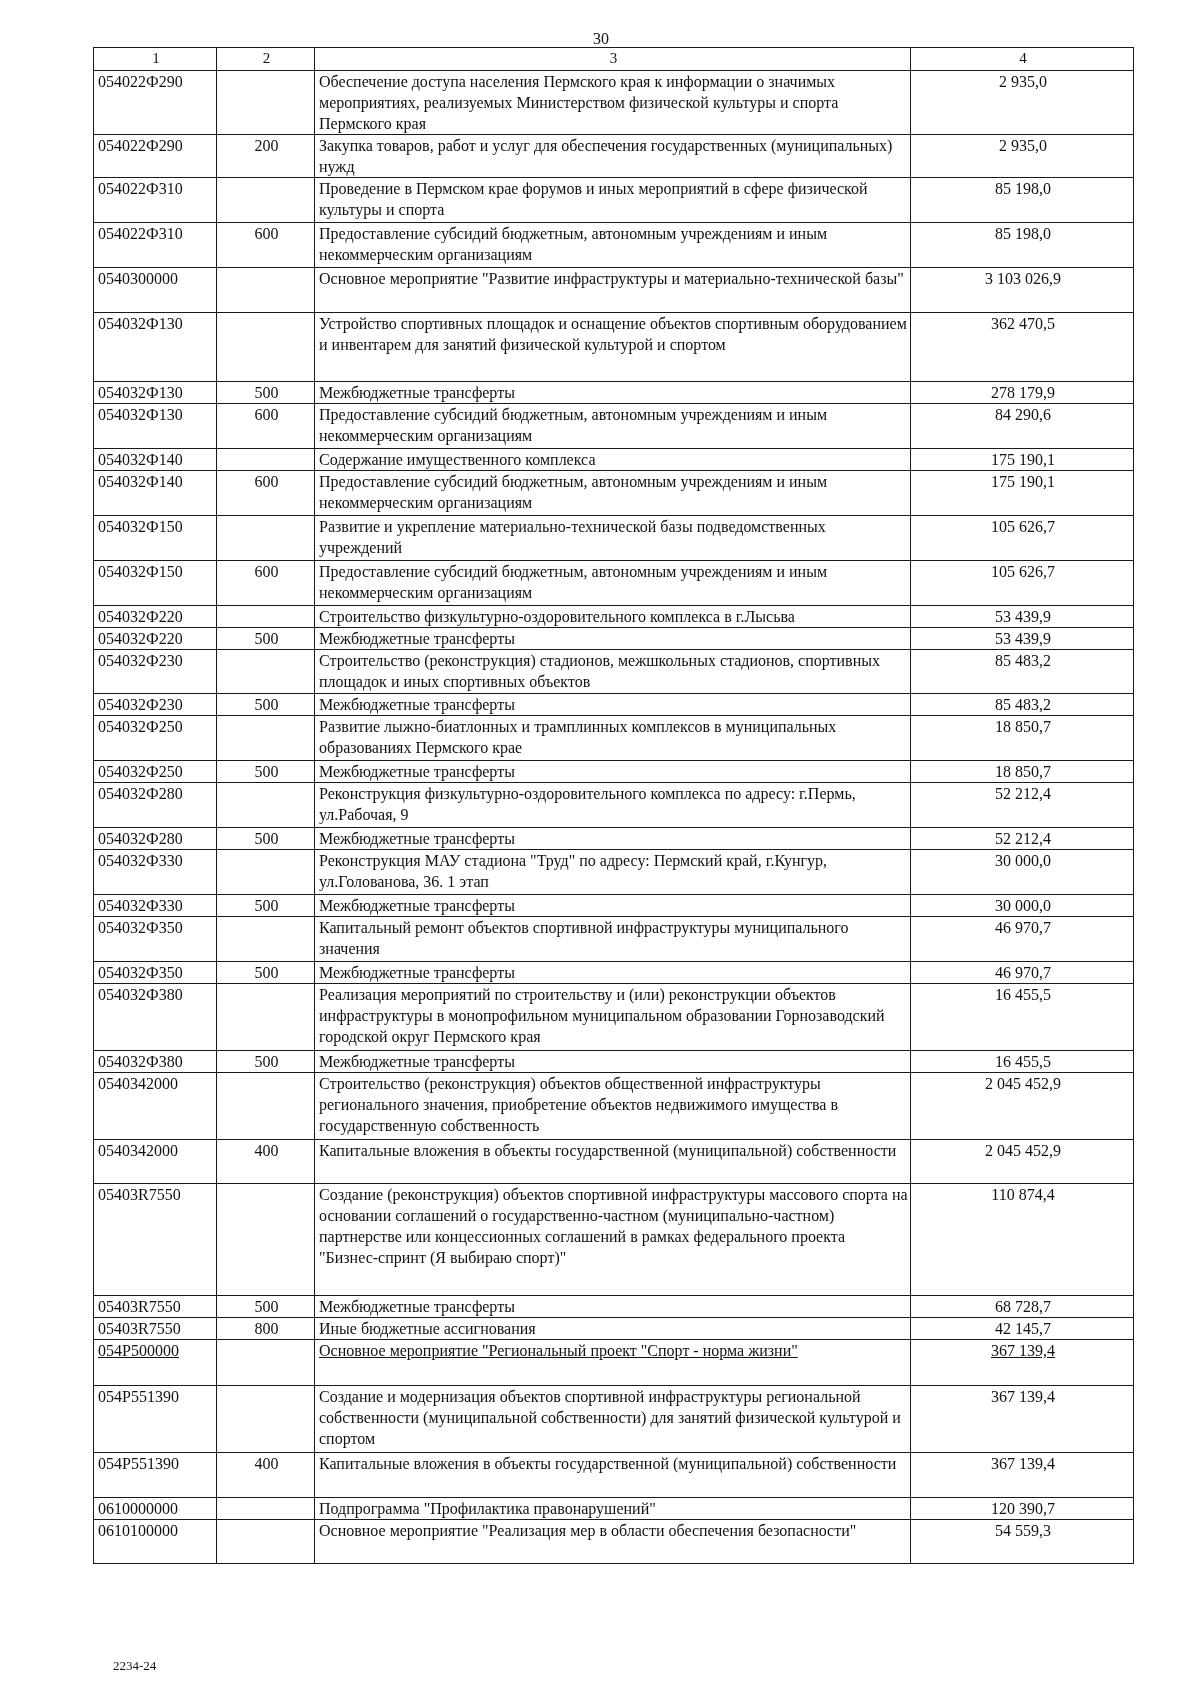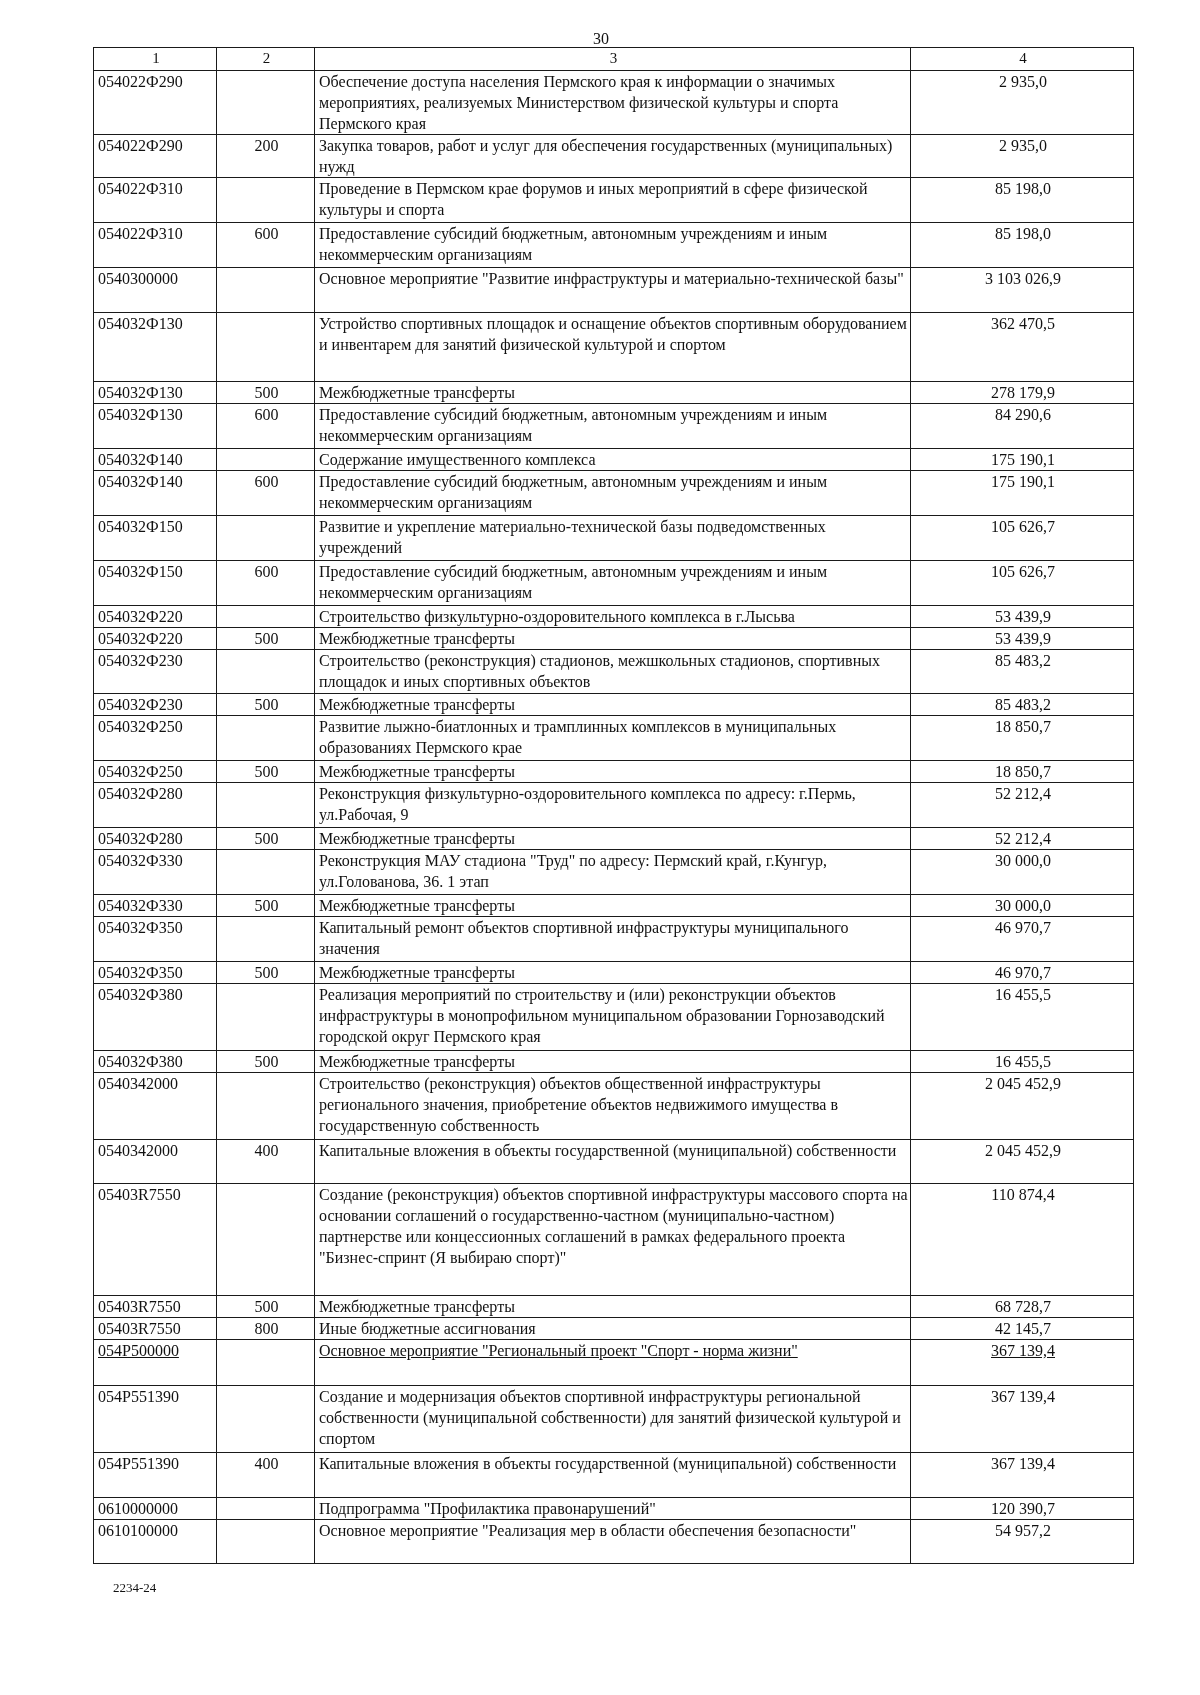--- a/index.html
+++ b/index.html
@@ -15,21 +15,21 @@
     table.budget col.c3 { width: 596px; }
     table.budget col.c4 { width: 223px; }
     table.budget td, table.budget th {
       border: 1.6px solid #1a1a1a; padding: 0 2px 0 4px; vertical-align: top; font-weight: normal;
     }
     table.budget thead th { height: 22px; line-height: 21px; text-align: center; font-size: 15px; }
     td.code { text-align: left; padding-left: 9px; }
     td.kind { text-align: center; margin-top: 8px; }
     td.name { text-align: left; padding-left: 2px; }
     td.amount { text-align: center; padding-right: 2px; }
-    .footer-code { position: absolute; top: 1580px; left: 113px; font-size: 13px; }
+    .footer-code { position: absolute; top: 1658px; left: 113px; font-size: 13px; }
   </style>
 </head>
 <body>
 
 <div class="page-number"><span>30</span></div>
 
 <table class="budget">
   <colgroup>
       <col class="c1">
       <col class="c2">
@@ -252,18 +252,18 @@
       <tr style="height: 22px;">
         <td class="code">0610000000</td>
         <td class="kind"></td>
         <td class="name">Подпрограмма "Профилактика правонарушений"</td>
         <td class="amount">120 390,7</td>
       </tr>
       <tr style="height: 44px;">
         <td class="code">0610100000</td>
         <td class="kind"></td>
         <td class="name">Основное мероприятие "Реализация мер в области обеспечения безопасности"</td>
-        <td class="amount">54 957,2</td>
+        <td class="amount">54 559,3</td>
       </tr>
     </tbody>
 </table>
 
 <div class="footer-code">2234-24</div>
 
 </body></html>

